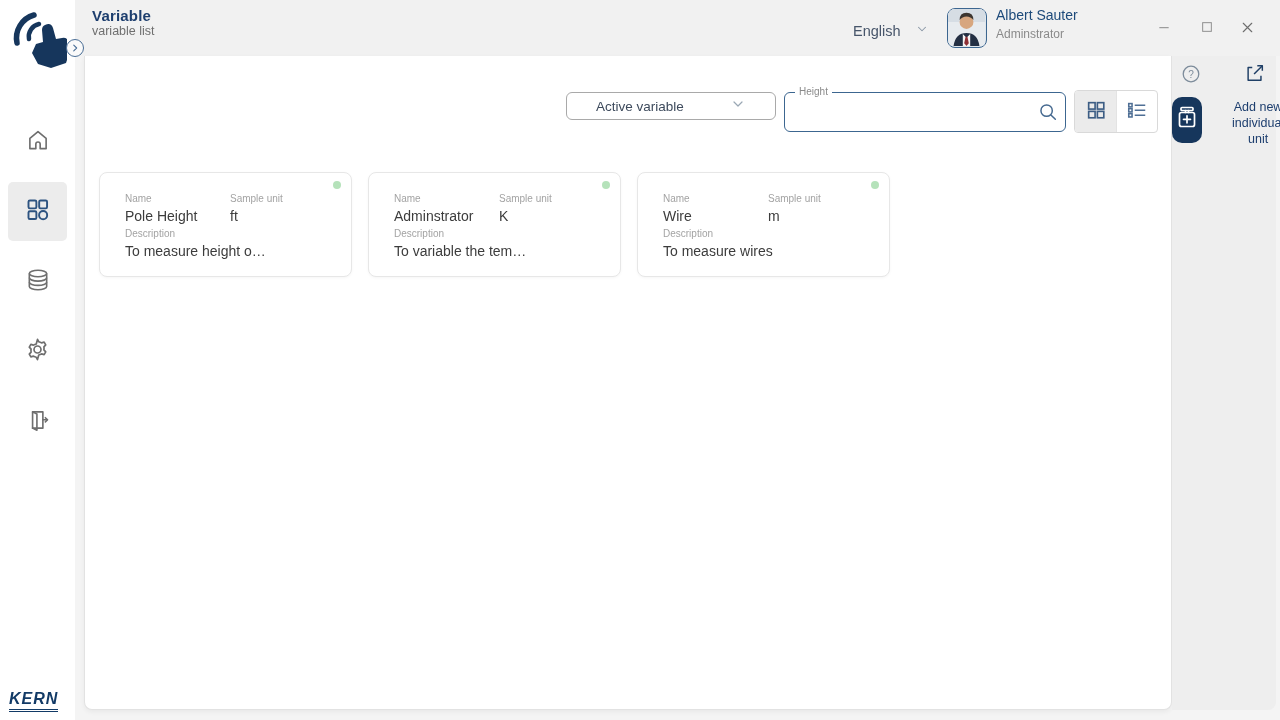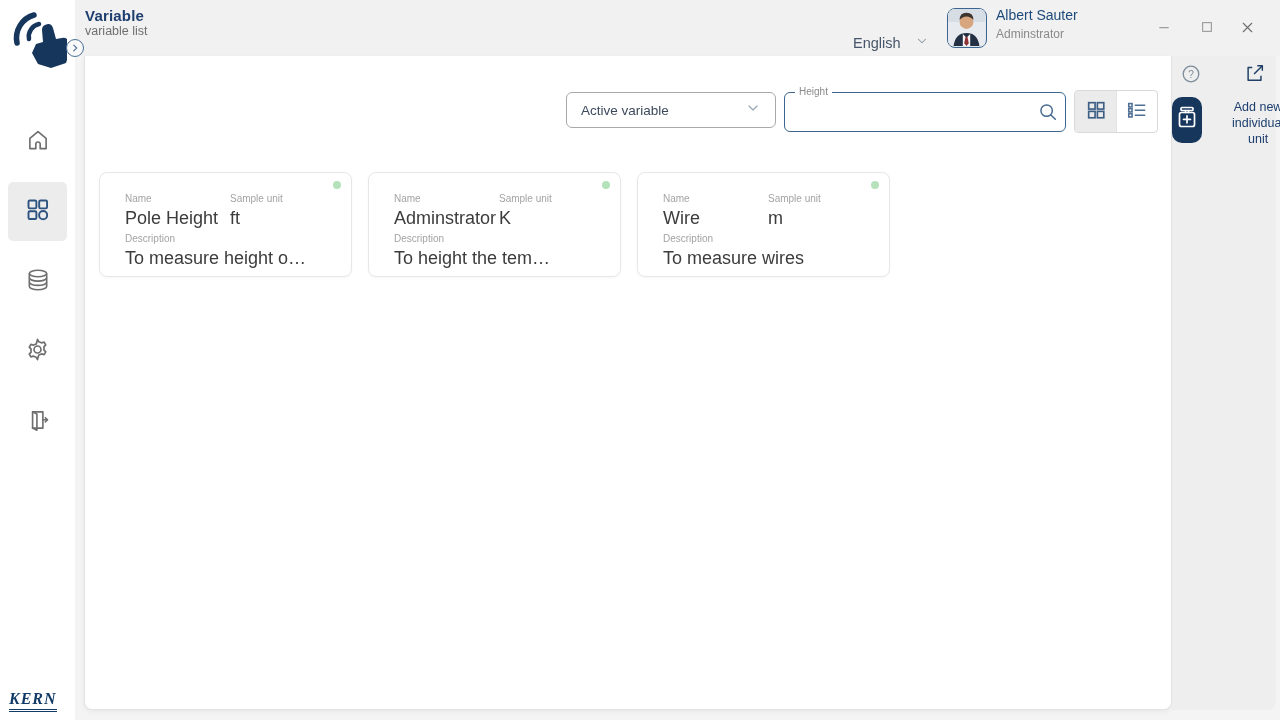--- a/index.html
+++ b/index.html
@@ -3,54 +3,54 @@
 <meta charset="utf-8">
 <style>
   * { margin:0; padding:0; box-sizing:border-box; }
   html,body { width:1280px; height:720px; overflow:hidden; }
   body {
     font-family:"Liberation Sans","DejaVu Sans",sans-serif;
     background:#f4f4f4; position:relative; color:#333;
   }
   
   .topbar { position:absolute; left:75px; top:0; width:1205px; height:56px; background:#f1f1f1; }
-  .title-block { position:absolute; left:10px; top:7px; }
+  .title-block { position:absolute; left:17px; top:7px; }
   .page-title { font-size:15px; font-weight:700; color:#1d3e6e; letter-spacing:.2px; }
   .page-subtitle { font-size:12.5px; color:#6f6f6f; margin-top:0; }
-  .lang { position:absolute; left:778px; top:12px; height:61px; display:flex; align-items:center; gap:14px; cursor:pointer; }
+  .lang { position:absolute; left:778px; top:0; height:61px; display:flex; align-items:center; gap:14px; cursor:pointer; }
   .lang-text { font-size:14.5px; color:#47556a; }
   .user-avatar { position:absolute; left:872px; top:8px; width:40px; height:40px; border:1.5px solid #3c6690; border-radius:8px; overflow:hidden; background:#dfe6ec; }
   .user-block { position:absolute; left:921px; top:7px; }
   .user-name { font-size:14px; font-weight:400; color:#1d4a7a; }
   .user-role { font-size:12px; color:#8a8a8a; margin-top:4px; }
   .winbtn { position:absolute; top:13px; width:28px; height:28px; display:flex; align-items:center; justify-content:center; cursor:pointer; }
   
-  .sidebar { position:absolute; left:0; top:0; width:75px; height:720px; background:#ffffff;font-family:Liberation Serif, serif; }
+  .sidebar { position:absolute; left:0; top:0; width:75px; height:720px; background:#ffffff; }
   .app-logo { position:absolute; left:9px; top:8px; }
   .collapse-btn { position:absolute; left:66px; top:39px; width:18px; height:18px; border:1.2px solid #4a6e96; border-radius:50%; background:#fafafa; display:flex; align-items:center; justify-content:center; cursor:pointer; z-index:5; }
   .nav-item { position:absolute; left:8px; width:59px; height:59px; border-radius:5px; display:flex; align-items:center; justify-content:center; cursor:pointer; }
   .nav-item.active { background:#ececec; }
   .kern-logo { position:absolute; left:9px; bottom:8px; font-size:16px; font-weight:800; font-style:italic; color:#123a66; letter-spacing:1px; border-bottom:3px double #123a66; padding-bottom:1px; }
   
   .main-panel { position:absolute; left:84px; top:56px; width:1088px; height:654px; background:#ffffff; border:1px solid #e2e2e2; border-top:none; border-radius:0 0 8px 8px; box-shadow:0 2px 5px rgba(0,0,0,.05); }
-  .filter-select { position:absolute; left:481px; top:36px; width:210px; height:36px; border:1px solid #a9a9a9; border-radius:6px; background:#fff; display:flex; align-items:center; justify-content:space-between; padding:0 14px; cursor:pointer; }
+  .filter-select { position:absolute; left:481px; top:36px; width:210px; height:28px; border:1px solid #a9a9a9; border-radius:6px; background:#fff; display:flex; align-items:center; justify-content:space-between; padding:0 29px; cursor:pointer; }
   .filter-value { font-size:13.5px; color:#3d4a5c; }
   .search-box { position:absolute; left:699px; top:36px; width:282px; height:40px; border:1.6px solid #3c6690; border-radius:6px; background:#fff; display:flex; align-items:center; }
   .search-label { position:absolute; left:10px; top:-7px; font-size:10px; color:#8a8a8a; background:#fff; padding:0 4px; }
   .search-input { flex:1; border:none; outline:none; height:100%; padding:0 6px 0 12px; font-size:13px; font-family:inherit; background:transparent; }
   .search-icon-wrap { width:34px; display:flex; align-items:center; justify-content:center; cursor:pointer; }
   .view-toggle { position:absolute; left:989px; top:34px; height:43px; border:1px solid #d9d9d9; border-radius:4px; overflow:hidden; display:flex; background:#fff; }
   .view-btn { width:41px; height:100%; display:flex; align-items:center; justify-content:center; cursor:pointer; }
   .view-btn.active { background:#ebebeb; }
   .view-btn + .view-btn { border-left:1px solid #e3e3e3; }
   
   .card { position:absolute; top:116px; width:253px; height:105px; background:#fff; border:1px solid #e7e7e7; border-radius:8px; box-shadow:0 1px 3px rgba(0,0,0,.04); cursor:pointer; }
   .card .dot { position:absolute; top:8px; right:10px; width:8px; height:8px; border-radius:50%; }
   .fld-label { font-size:10px; color:#a3a3a3; }
-  .fld-value { font-size:18px; color:#3c3c3c; margin-top:4px; white-space:nowrap; overflow:hidden; }
+  .fld-value { font-size:14px; color:#3c3c3c; margin-top:4px; white-space:nowrap; overflow:hidden; }
   .card-grid { position:absolute; left:25px; top:20px; right:12px; }
   .row1 { display:flex;align-items:flex-end; }
   .col-name { width:105px; }
   .desc { margin-top:4px; }
   
   .right-panel { position:absolute; left:1172px; top:56px; width:104px; height:654px; background:#eeeeee; border-radius:0 0 8px 0; }
   .help-btn { position:absolute; left:8px; top:7px; width:22px; height:22px; cursor:pointer; }
   .expand-btn { position:absolute; right:10px; top:6px; width:22px; height:22px; cursor:pointer; }
   .action { position:absolute; width:100%; display:flex; flex-direction:row; align-items:center;gap:30px; }
   .action-add { top:36px; }
@@ -249,21 +249,21 @@
           <div class="fld-label">Name</div>
           <div class="fld-value">Adminstrator</div>
         </div>
         <div>
           <div class="fld-label">Sample unit</div>
           <div class="fld-value">K</div>
         </div>
       </div>
       <div class="desc">
         <div class="fld-label">Description</div>
-        <div class="fld-value">To height the tem…</div>
+        <div class="fld-value">To variable the tem…</div>
       </div>
     </div>
   </div>
 
   <div class="card" style="left:552px">
     <span class="dot" style="background:#b5e2ba"></span>
     <div class="card-grid">
       <div class="row1">
         <div class="col-name">
           <div class="fld-label">Name</div>

